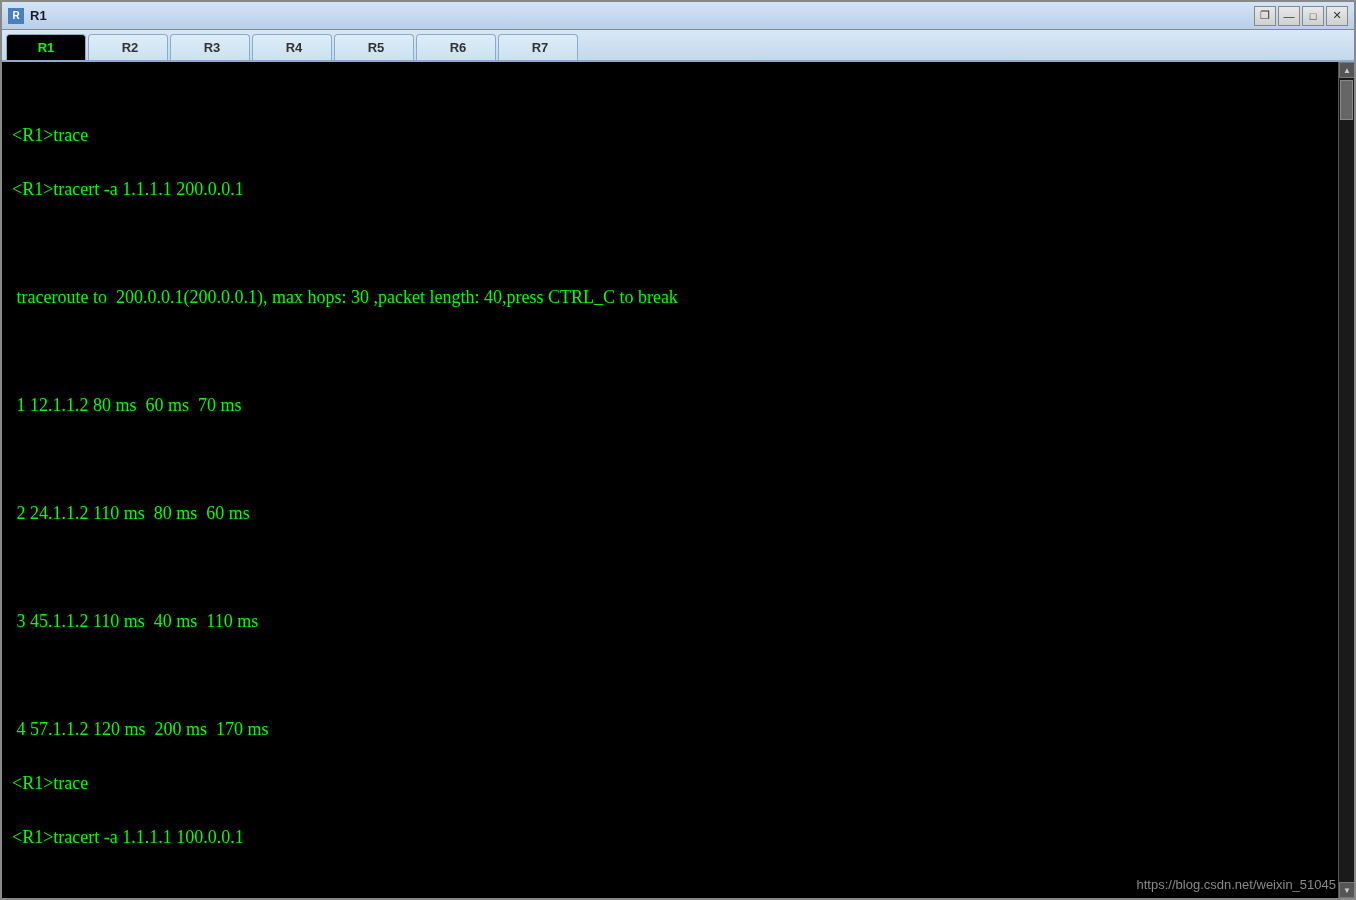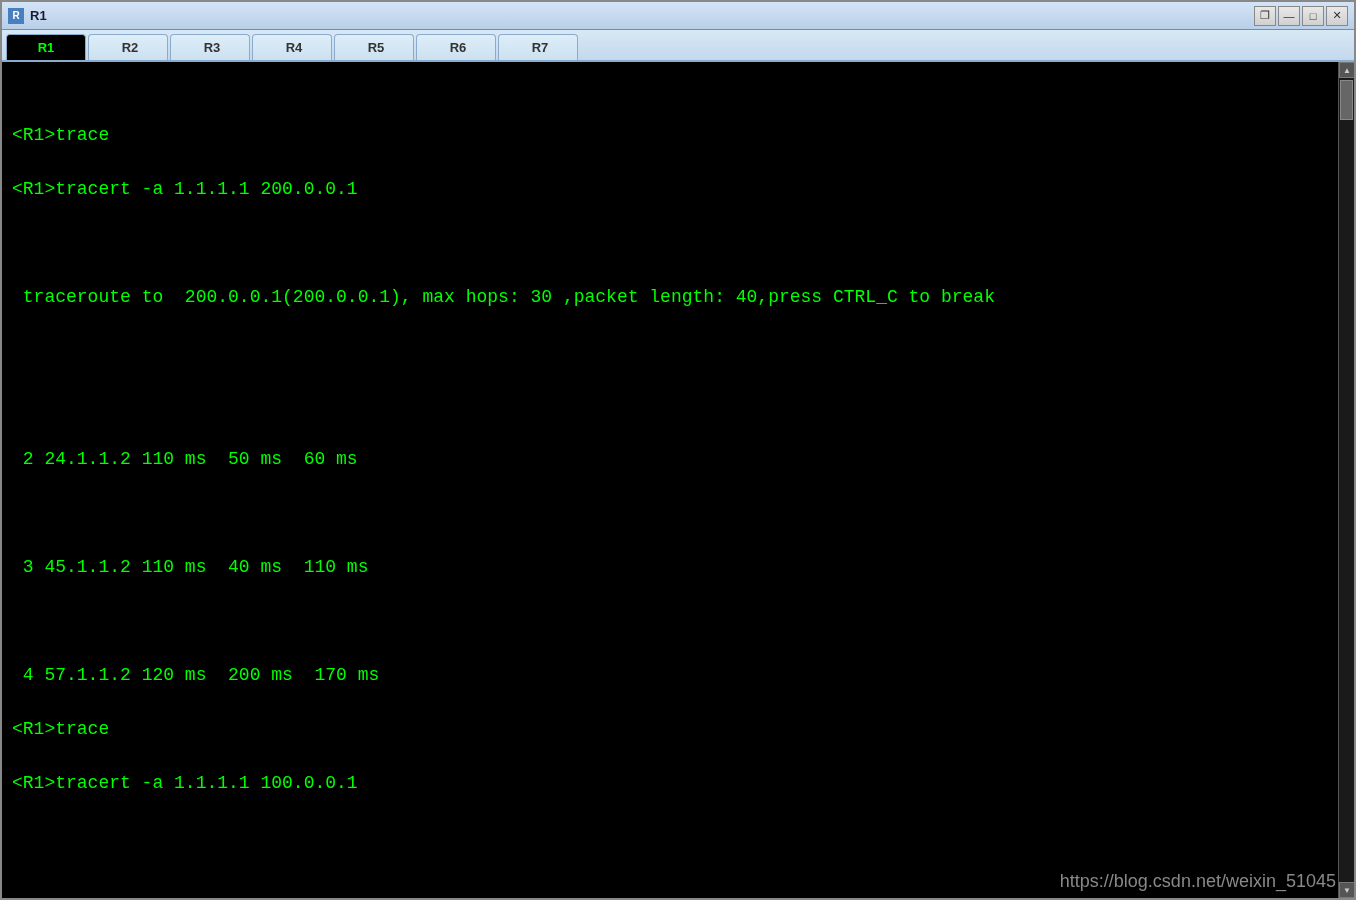--- a/index.html
+++ b/index.html
@@ -161,26 +161,27 @@
       height: 40px;
       background: #666;
       border: 1px solid #888;
     }
 
     .watermark {
       position: absolute;
       bottom: 8px;
       right: 20px;
       color: #888;
-      font-size: 18px;
+      font-size: 13px;
       font-family: Arial, sans-serif;
     }
 
     .terminal-line {
       display: block;
+      font-family: Liberation Serif, serif;
     }
   </style>
 </head>
 <body>
 
 <div class="window">
 
   <div class="title-bar">
     <span class="title-bar-icon">R</span>
     <span class="title-bar-text">R1</span>
@@ -202,22 +203,23 @@
     <div class="tab inactive">R7</div>
   </div>
 
   <div class="terminal-container">
     <div class="terminal-content" id="terminal-output">
     <span class="terminal-line">&lt;R1&gt;trace</span>
 <span class="terminal-line">&lt;R1&gt;tracert -a 1.1.1.1 200.0.0.1</span>
 <span class="terminal-line">&nbsp;</span>
 <span class="terminal-line"> traceroute to  200.0.0.1(200.0.0.1), max hops: 30 ,packet length: 40,press CTRL_C to break</span>
 <span class="terminal-line">&nbsp;</span>
-<span class="terminal-line">&nbsp;</span>
-<span class="terminal-line"> 2 24.1.1.2 110 ms  50 ms  60 ms</span>
+<span class="terminal-line"> 1 12.1.1.2 80 ms  60 ms  70 ms</span>
+<span class="terminal-line">&nbsp;</span>
+<span class="terminal-line"> 2 24.1.1.2 110 ms  80 ms  60 ms</span>
 <span class="terminal-line">&nbsp;</span>
 <span class="terminal-line"> 3 45.1.1.2 110 ms  40 ms  110 ms</span>
 <span class="terminal-line">&nbsp;</span>
 <span class="terminal-line"> 4 57.1.1.2 120 ms  200 ms  170 ms</span>
 <span class="terminal-line">&lt;R1&gt;trace</span>
 <span class="terminal-line">&lt;R1&gt;tracert -a 1.1.1.1 100.0.0.1</span>
 
 
 
 

